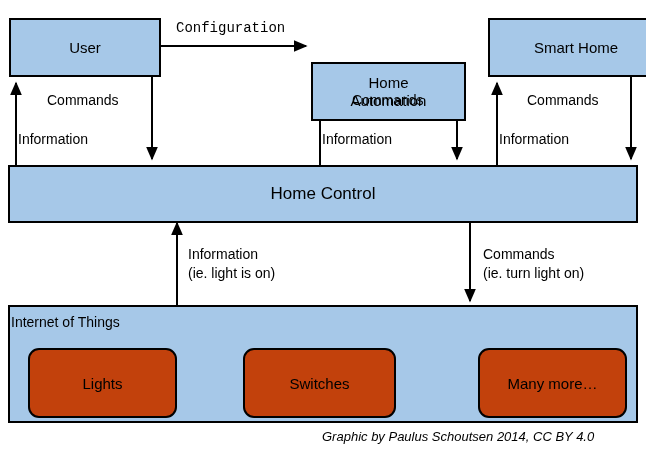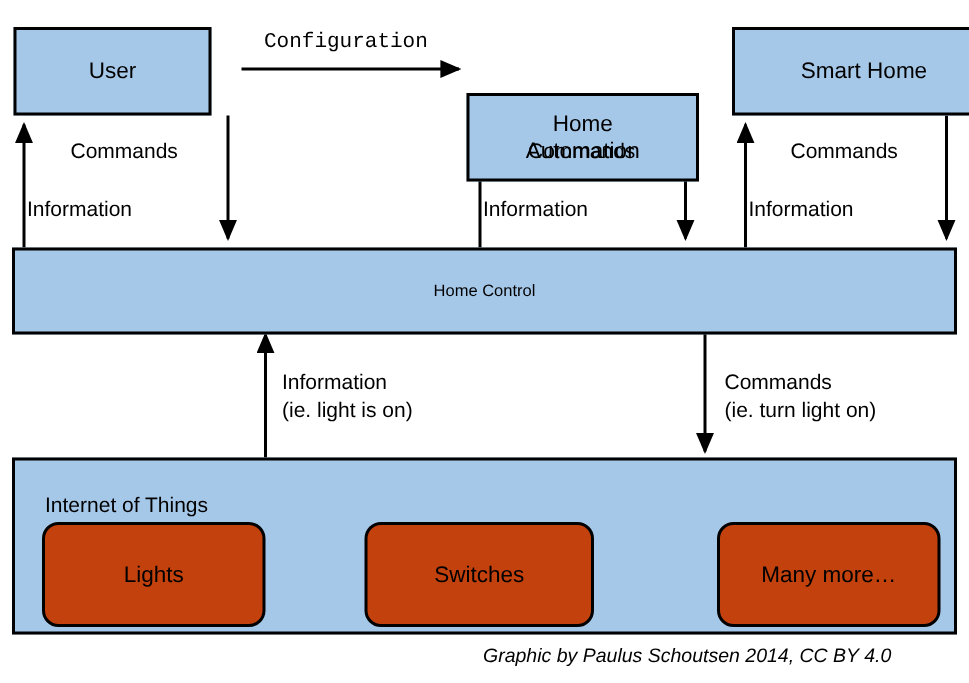--- a/index.html
+++ b/index.html
@@ -32,37 +32,36 @@
     display: flex;
     align-items: center;
     justify-content: center;
     text-align: center;
     color: #000000;
     font-size: 15px;
     line-height: 1.18;
     z-index: 3;
   }
   .node.bar {
-    font-size: 11px;
+    font-size: 17px;
   }
   .iot-container {
     position: absolute;
     box-sizing: border-box;
     background: #a6c8e8;
     border: 2px solid #000000;
     z-index: 3;
   }
   .iot-title {
     position: absolute;
-    left: 20px;
+    left: 1px;
     top: 7px;
     font-size: 14px;
     color: #000000;
     white-space: nowrap;
-    margin-top: 14px;
   }
   .iot-item {
     position: absolute;
     box-sizing: border-box;
     background: #c2410c;
     border: 2px solid #000000;
     border-radius: 11px;
     display: flex;
     align-items: center;
     justify-content: center;
@@ -129,21 +128,21 @@
 
     <g>
       <line x1="177" y1="305" x2="177" y2="223" stroke="#000000" stroke-width="2" marker-end="url(#arrowhead)"></line>
     </g>
 
     <g>
       <line x1="470" y1="222" x2="470" y2="301" stroke="#000000" stroke-width="2" marker-end="url(#arrowhead)"></line>
     </g>
   </svg>
 
-  <div class="node" style="left:9px; top:18px; width:132px; height:59px;">
+  <div class="node" style="left:9px; top:18px; width:152px; height:59px;">
     <span>User</span>
   </div>
 
   <div class="node" style="left:311px; top:18px; width:155px; height:59px; white-space:pre-line;margin-top:44px;">
     <span style="white-space:pre-line;">Home
 Automation</span>
   </div>
 
   <div class="node" style="left:488px; top:18px; width:176px; height:59px;">
     <span>Smart Home</span>

